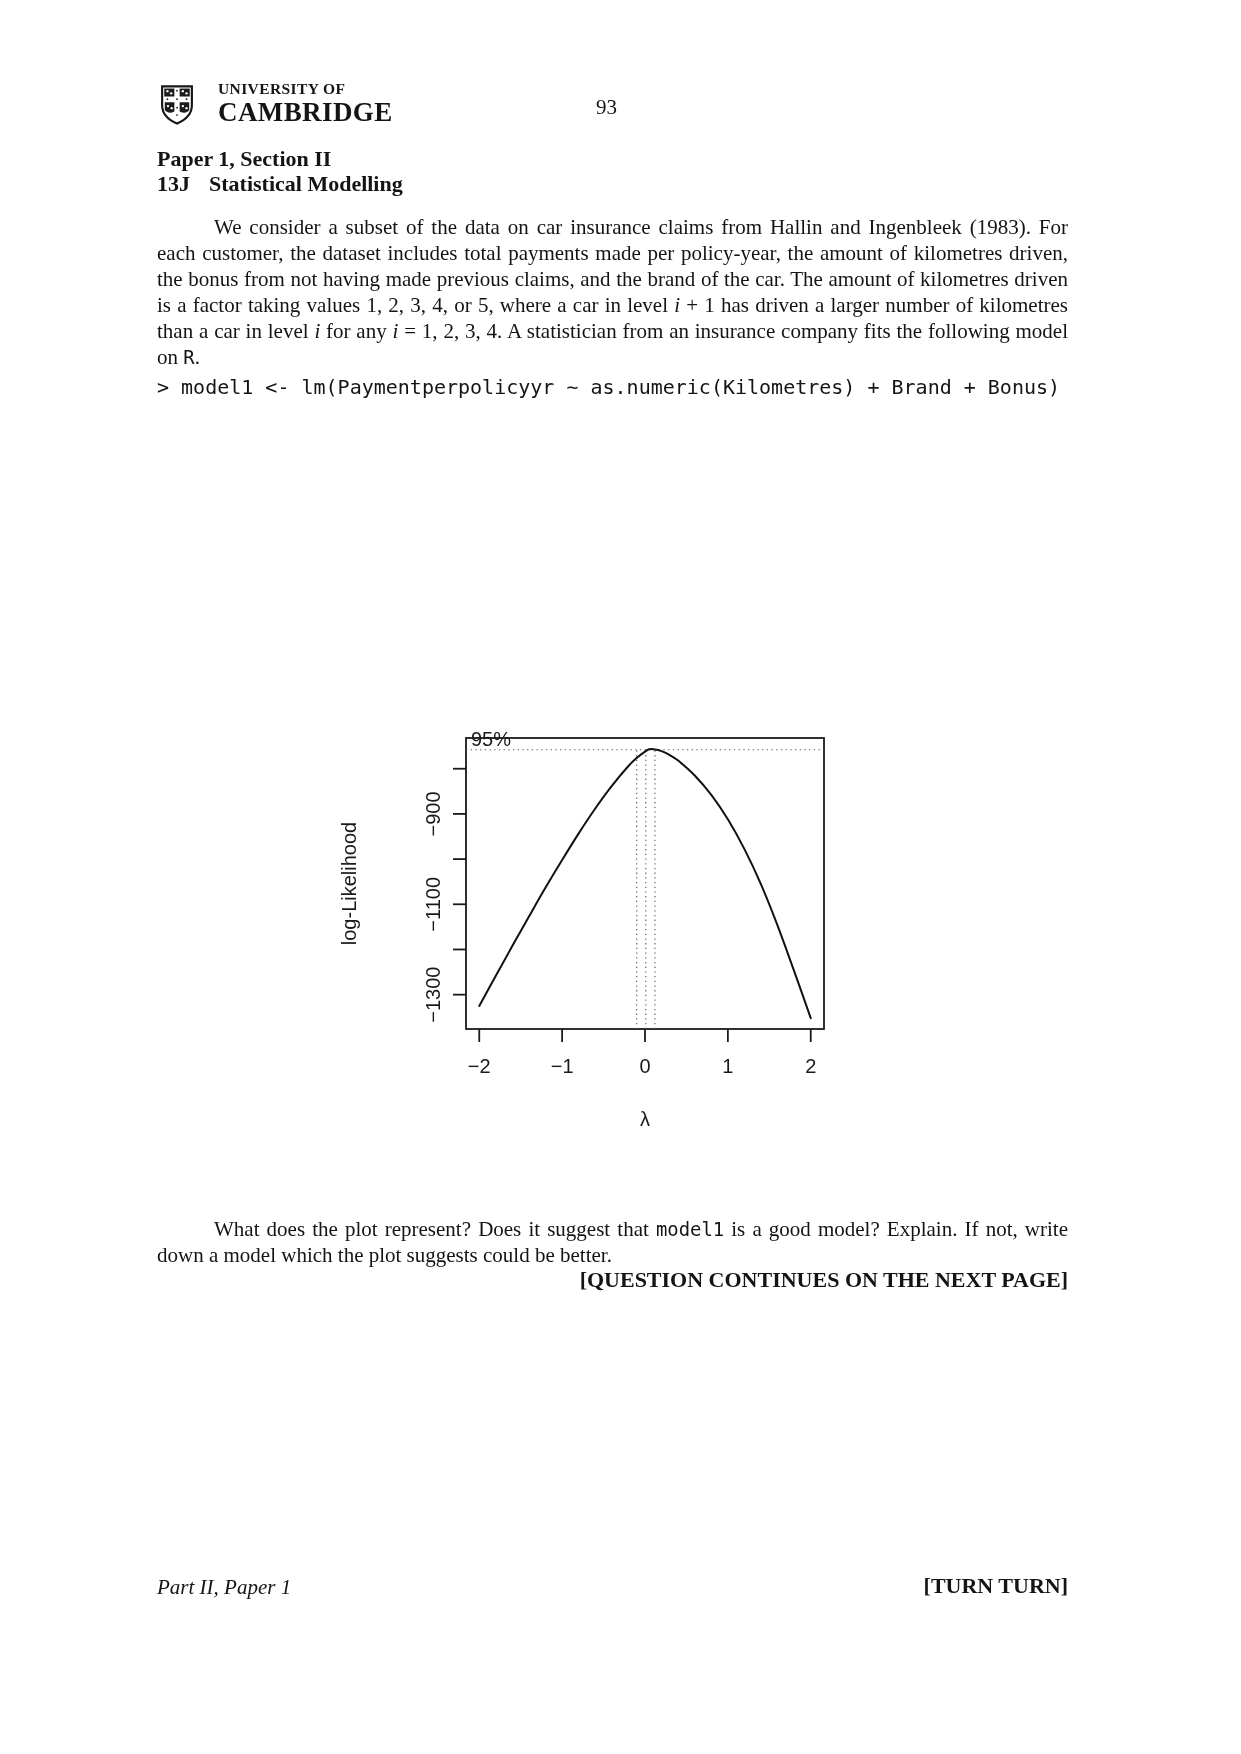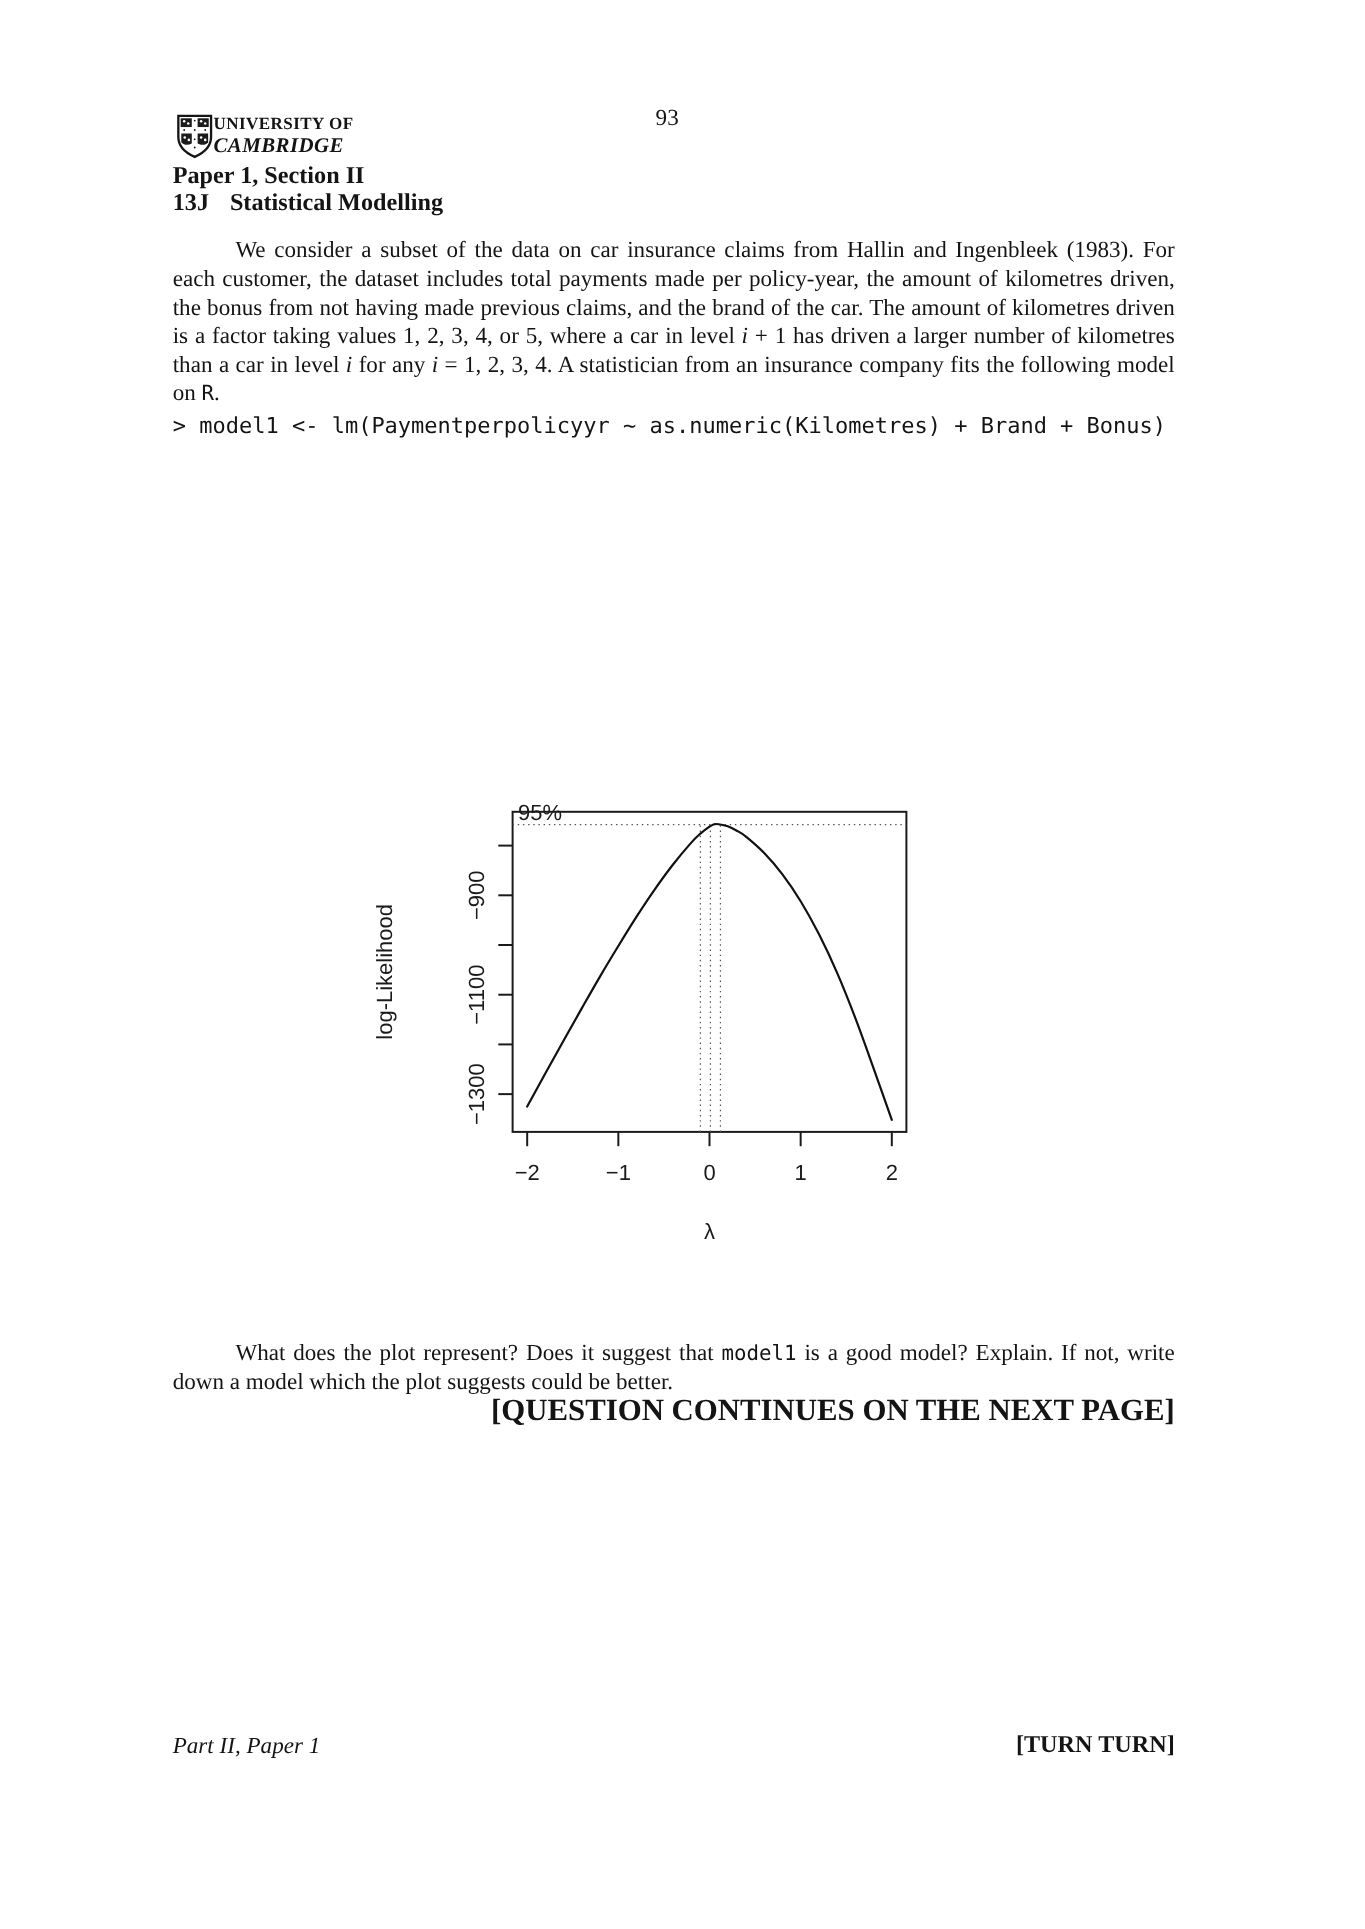--- a/index.html
+++ b/index.html
@@ -8,24 +8,24 @@
     position:relative;
     width:1241px;height:1754px;
     margin:0 auto;
     background:#ffffff;
     color:#141414;
     font-family:"Liberation Serif", serif;
     overflow:hidden;
   }
   .abs{position:absolute;}
   
-  .brand{left:160px;top:103px;display:flex;align-items:flex-start;gap:0;}
+  .brand{left:160px;top:79px;display:flex;align-items:flex-end;gap:24px;}
   .brand-text{line-height:1;padding-top:2px;}
   .brand-line1{font-weight:bold;font-size:15.5px;letter-spacing:.4px;}
-  .brand-line2{font-weight:bold;font-size:19px;letter-spacing:.4px;margin-top:2px;font-style:italic;}
+  .brand-line2{font-weight:bold;font-size:27px;letter-spacing:.4px;margin-top:2px;}
   .page-number{left:557px;top:95px;width:60px;text-align:right;font-size:21px;}
   
   .h1{left:157px;top:146px;font-size:22px;font-weight:bold;}
   .h2{left:157px;top:171px;font-size:22px;font-weight:bold;}
   .h2 .course-name{margin-left:19px;}
   
   .para{
     left:157px;width:911px;
     font-size:21px;line-height:26px;
     text-align:justify;
@@ -34,21 +34,21 @@
   .p-intro{top:193px;}
   .p-code{left:157px;top:375px;width:960px;
     font-family:"DejaVu Sans Mono","Liberation Mono",monospace;
     font-size:20px;white-space:pre;margin:0;}
   .p-part-i{top:427px;}
   .p-part-ii{top:489px;}
   .p-question{top:1195px;}
   .mono{font-family:"DejaVu Sans Mono","Liberation Mono",monospace;font-size:.90em;}
   .it{font-style:italic;}
   .continues{left:157px;top:1267px;width:911px;text-align:right;
-    font-size:28px;font-weight:bold;}
+    font-size:22px;font-weight:bold;}
   
   .figure{left:320px;top:690px;}
   
   .footer-left{left:157px;top:1575px;font-size:21px;font-style:italic;}
   .footer-right{left:157px;top:1573px;width:911px;text-align:right;
     font-size:22px;font-weight:bold;}
 </style>
 </head>
 <body>
 

